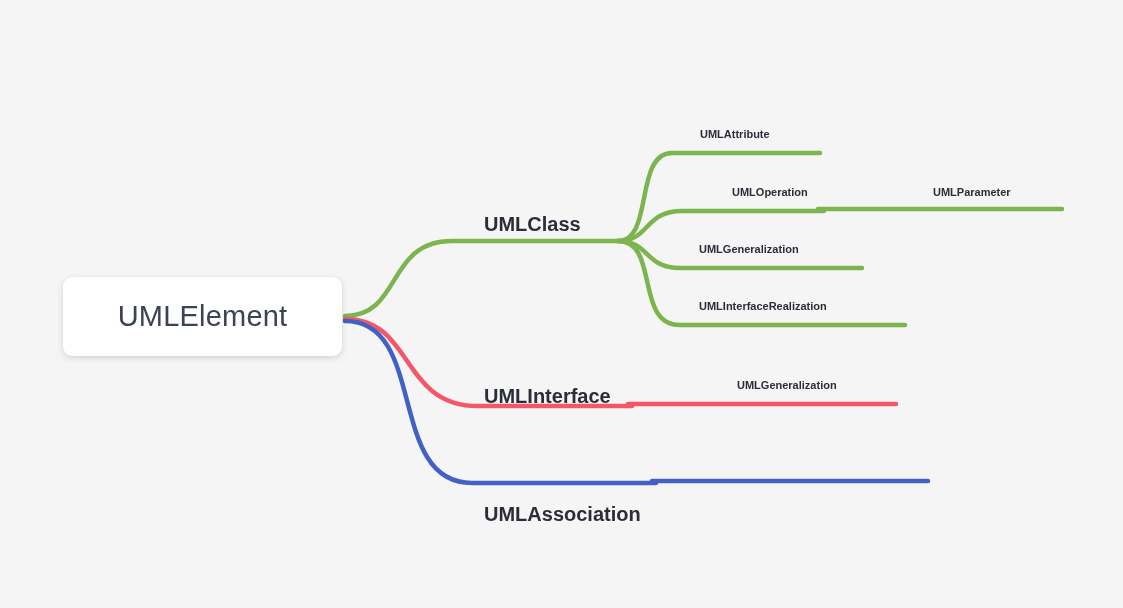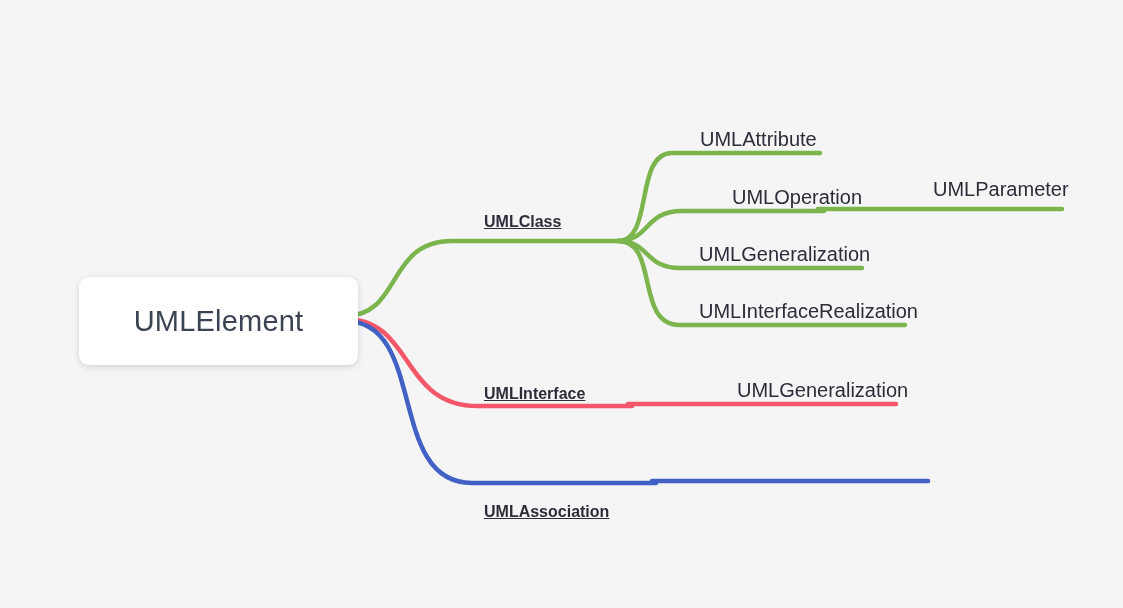--- a/index.html
+++ b/index.html
@@ -29,49 +29,47 @@
     width: 1123px; height: 608px;
   }
   svg.links path {
     fill: none;
     stroke-width: 4.5;
     stroke-linecap: round;
   }
   .root-node {
     position: absolute;
     left: 63px; top: 277px;
-    width: 279px; height: 88px;
+    width: 279px; height: 79px;
     background: var(--node-bg);
     border-radius: 9px;
     box-shadow: 0 2px 6px rgba(40,45,60,0.16), 0 0 1px rgba(40,45,60,0.10);
     display: flex;
     align-items: center;
     justify-content: center;
-    margin-left: 16px;
   }
   .root-node .label {
     font-size: 29px;
     font-weight: 400;
     color: var(--root-text);
     letter-spacing: 0.2px;
   }
   .node-label {
     position: absolute;
     white-space: nowrap;
     color: var(--text);
     cursor: default;
   }
   .parent-label {
-    font-size: 16px;
+    font-size: 20px;
     font-weight: 700;
-    text-decoration: underline;
   }
   .child-label {
-    font-size: 20px;
-    font-weight: 400;
+    font-size: 11px;
+    font-weight: 700;
   }
 </style>
 </head>
 <body>
 
 <div class="canvas">
 
   <svg class="links" viewBox="0 0 1123 608" aria-hidden="true">
 
     <g stroke="var(--branch-class)">
@@ -94,21 +92,21 @@
     </g>
   </svg>
 
   <div class="root-node">
     <span class="label">UMLElement</span>
   </div>
 
   <div class="node-label parent-label" style="left:484px; top:213px;">UMLClass</div>
   <div class="node-label child-label" style="left:700px; top:128px;">UMLAttribute</div>
   <div class="node-label child-label" style="left:732px; top:186px;">UMLOperation</div>
-  <div class="node-label child-label" style="left:933px; top:178px;">UMLParameter</div>
+  <div class="node-label child-label" style="left:933px; top:186px;">UMLParameter</div>
   <div class="node-label child-label" style="left:699px; top:243px;">UMLGeneralization</div>
   <div class="node-label child-label" style="left:699px; top:300px;">UMLInterfaceRealization</div>
 
   <div class="node-label parent-label" style="left:484px; top:385px;">UMLInterface</div>
   <div class="node-label child-label" style="left:737px; top:379px;">UMLGeneralization</div>
 
   <div class="node-label parent-label" style="left:484px; top:466px;margin-top:37px;">UMLAssociation</div>
 
 </div>
 

